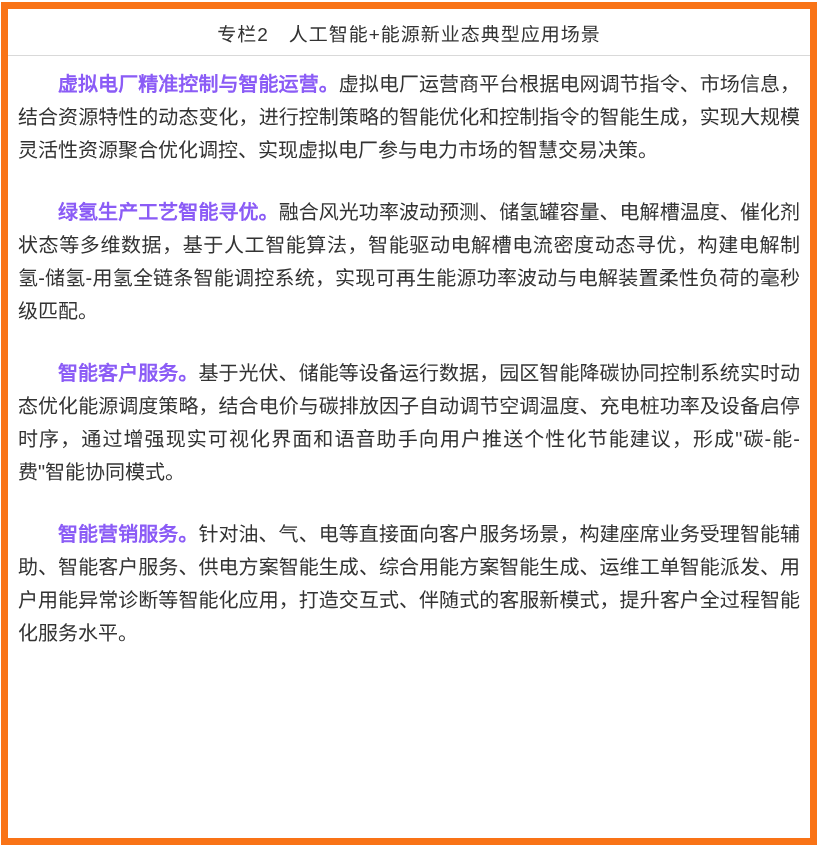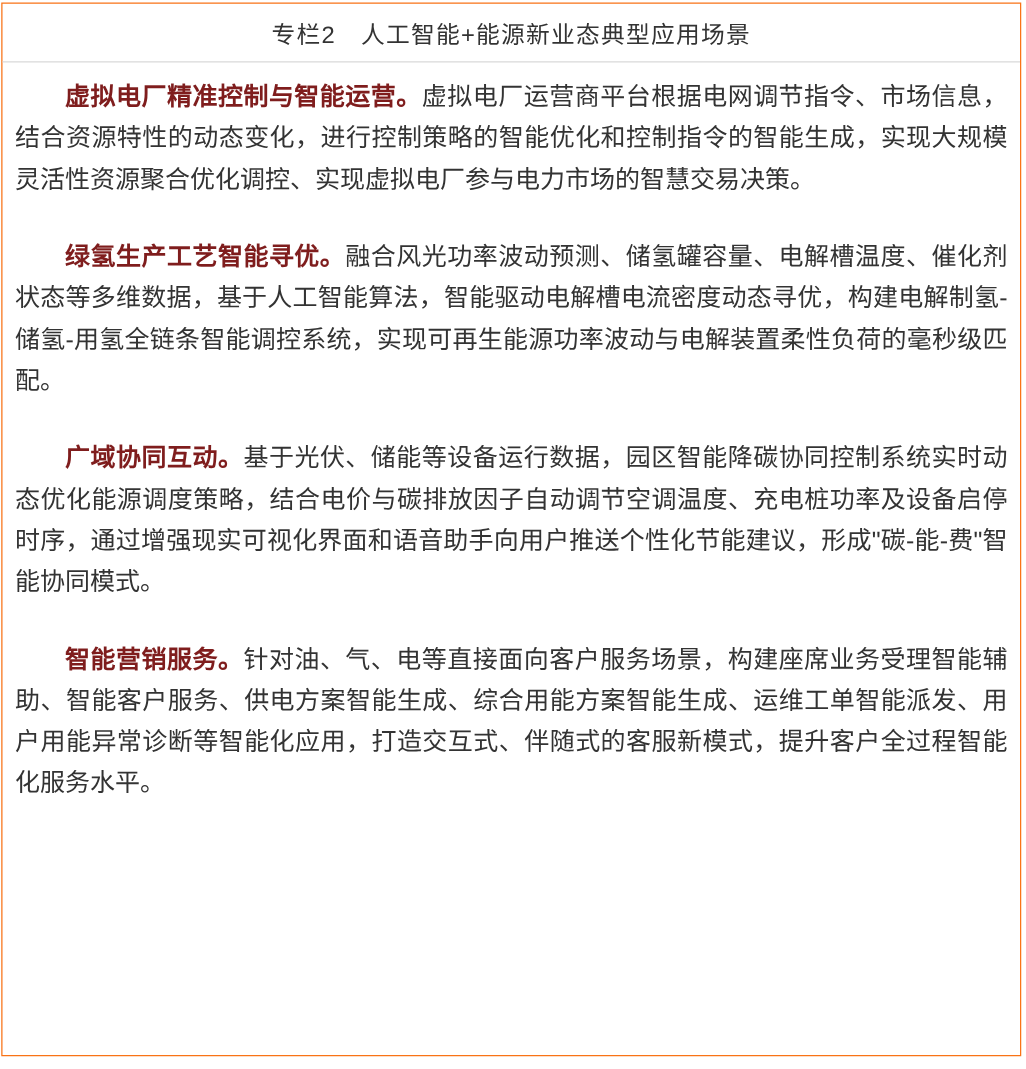--- a/index.html
+++ b/index.html
@@ -14,21 +14,21 @@
     height: 855px;
     background: #ffffff;
     overflow: hidden;
   }
   .panel {
     position: absolute;
     left: 1px;
     top: 2px;
     width: 816px;
     height: 843px;
-    border: 1px solid #f97316;
+    border: 7px solid #f97316;
     background: #ffffff;
     box-sizing: border-box;
     display: flex;
     flex-direction: column;
   }
   .panel-title-row {
     flex: 0 0 46px;
     border-bottom: 1px solid #d9d9d9;
     display: flex;
     align-items: center;
@@ -50,21 +50,21 @@
   }
   .para {
     margin: 0 0 29px 0;
     text-indent: 2em;
   }
   .para:last-child {
     margin-bottom: 14px;
   }
   .para-lead {
     font-weight: 700;
-    color: #7f1d1d;
+    color: #8b5cf6;
   }
   .para-text {
     color: #333333;
   }
 </style>
 </head>
 <body>
 
 <div class="page">
   <div class="panel">
@@ -72,20 +72,20 @@
     <div class="panel-title-row">
       <span>专栏2　人工智能+能源新业态典型应用场景</span>
     </div>
 
     <div class="panel-body">
 
       <p class="para"><span class="para-lead">虚拟电厂精准控制与智能运营。</span><span class="para-text">虚拟电厂运营商平台根据电网调节指令、市场信息，结合资源特性的动态变化，进行控制策略的智能优化和控制指令的智能生成，实现大规模灵活性资源聚合优化调控、实现虚拟电厂参与电力市场的智慧交易决策。</span></p>
 
       <p class="para"><span class="para-lead">绿氢生产工艺智能寻优。</span><span class="para-text">融合风光功率波动预测、储氢罐容量、电解槽温度、催化剂状态等多维数据，基于人工智能算法，智能驱动电解槽电流密度动态寻优，构建电解制氢-储氢-用氢全链条智能调控系统，实现可再生能源功率波动与电解装置柔性负荷的毫秒级匹配。</span></p>
 
-      <p class="para"><span class="para-lead">广域协同互动。</span><span class="para-text">基于光伏、储能等设备运行数据，园区智能降碳协同控制系统实时动态优化能源调度策略，结合电价与碳排放因子自动调节空调温度、充电桩功率及设备启停时序，通过增强现实可视化界面和语音助手向用户推送个性化节能建议，形成"碳-能-费"智能协同模式。</span></p>
+      <p class="para"><span class="para-lead">智能客户服务。</span><span class="para-text">基于光伏、储能等设备运行数据，园区智能降碳协同控制系统实时动态优化能源调度策略，结合电价与碳排放因子自动调节空调温度、充电桩功率及设备启停时序，通过增强现实可视化界面和语音助手向用户推送个性化节能建议，形成"碳-能-费"智能协同模式。</span></p>
 
 
       <p class="para"><span class="para-lead">智能营销服务。</span><span class="para-text">针对油、气、电等直接面向客户服务场景，构建座席业务受理智能辅助、智能客户服务、供电方案智能生成、综合用能方案智能生成、运维工单智能派发、用户用能异常诊断等智能化应用，打造交互式、伴随式的客服新模式，提升客户全过程智能化服务水平。</span></p>
 
     </div>
   </div>
 </div>
 
 </body></html>

